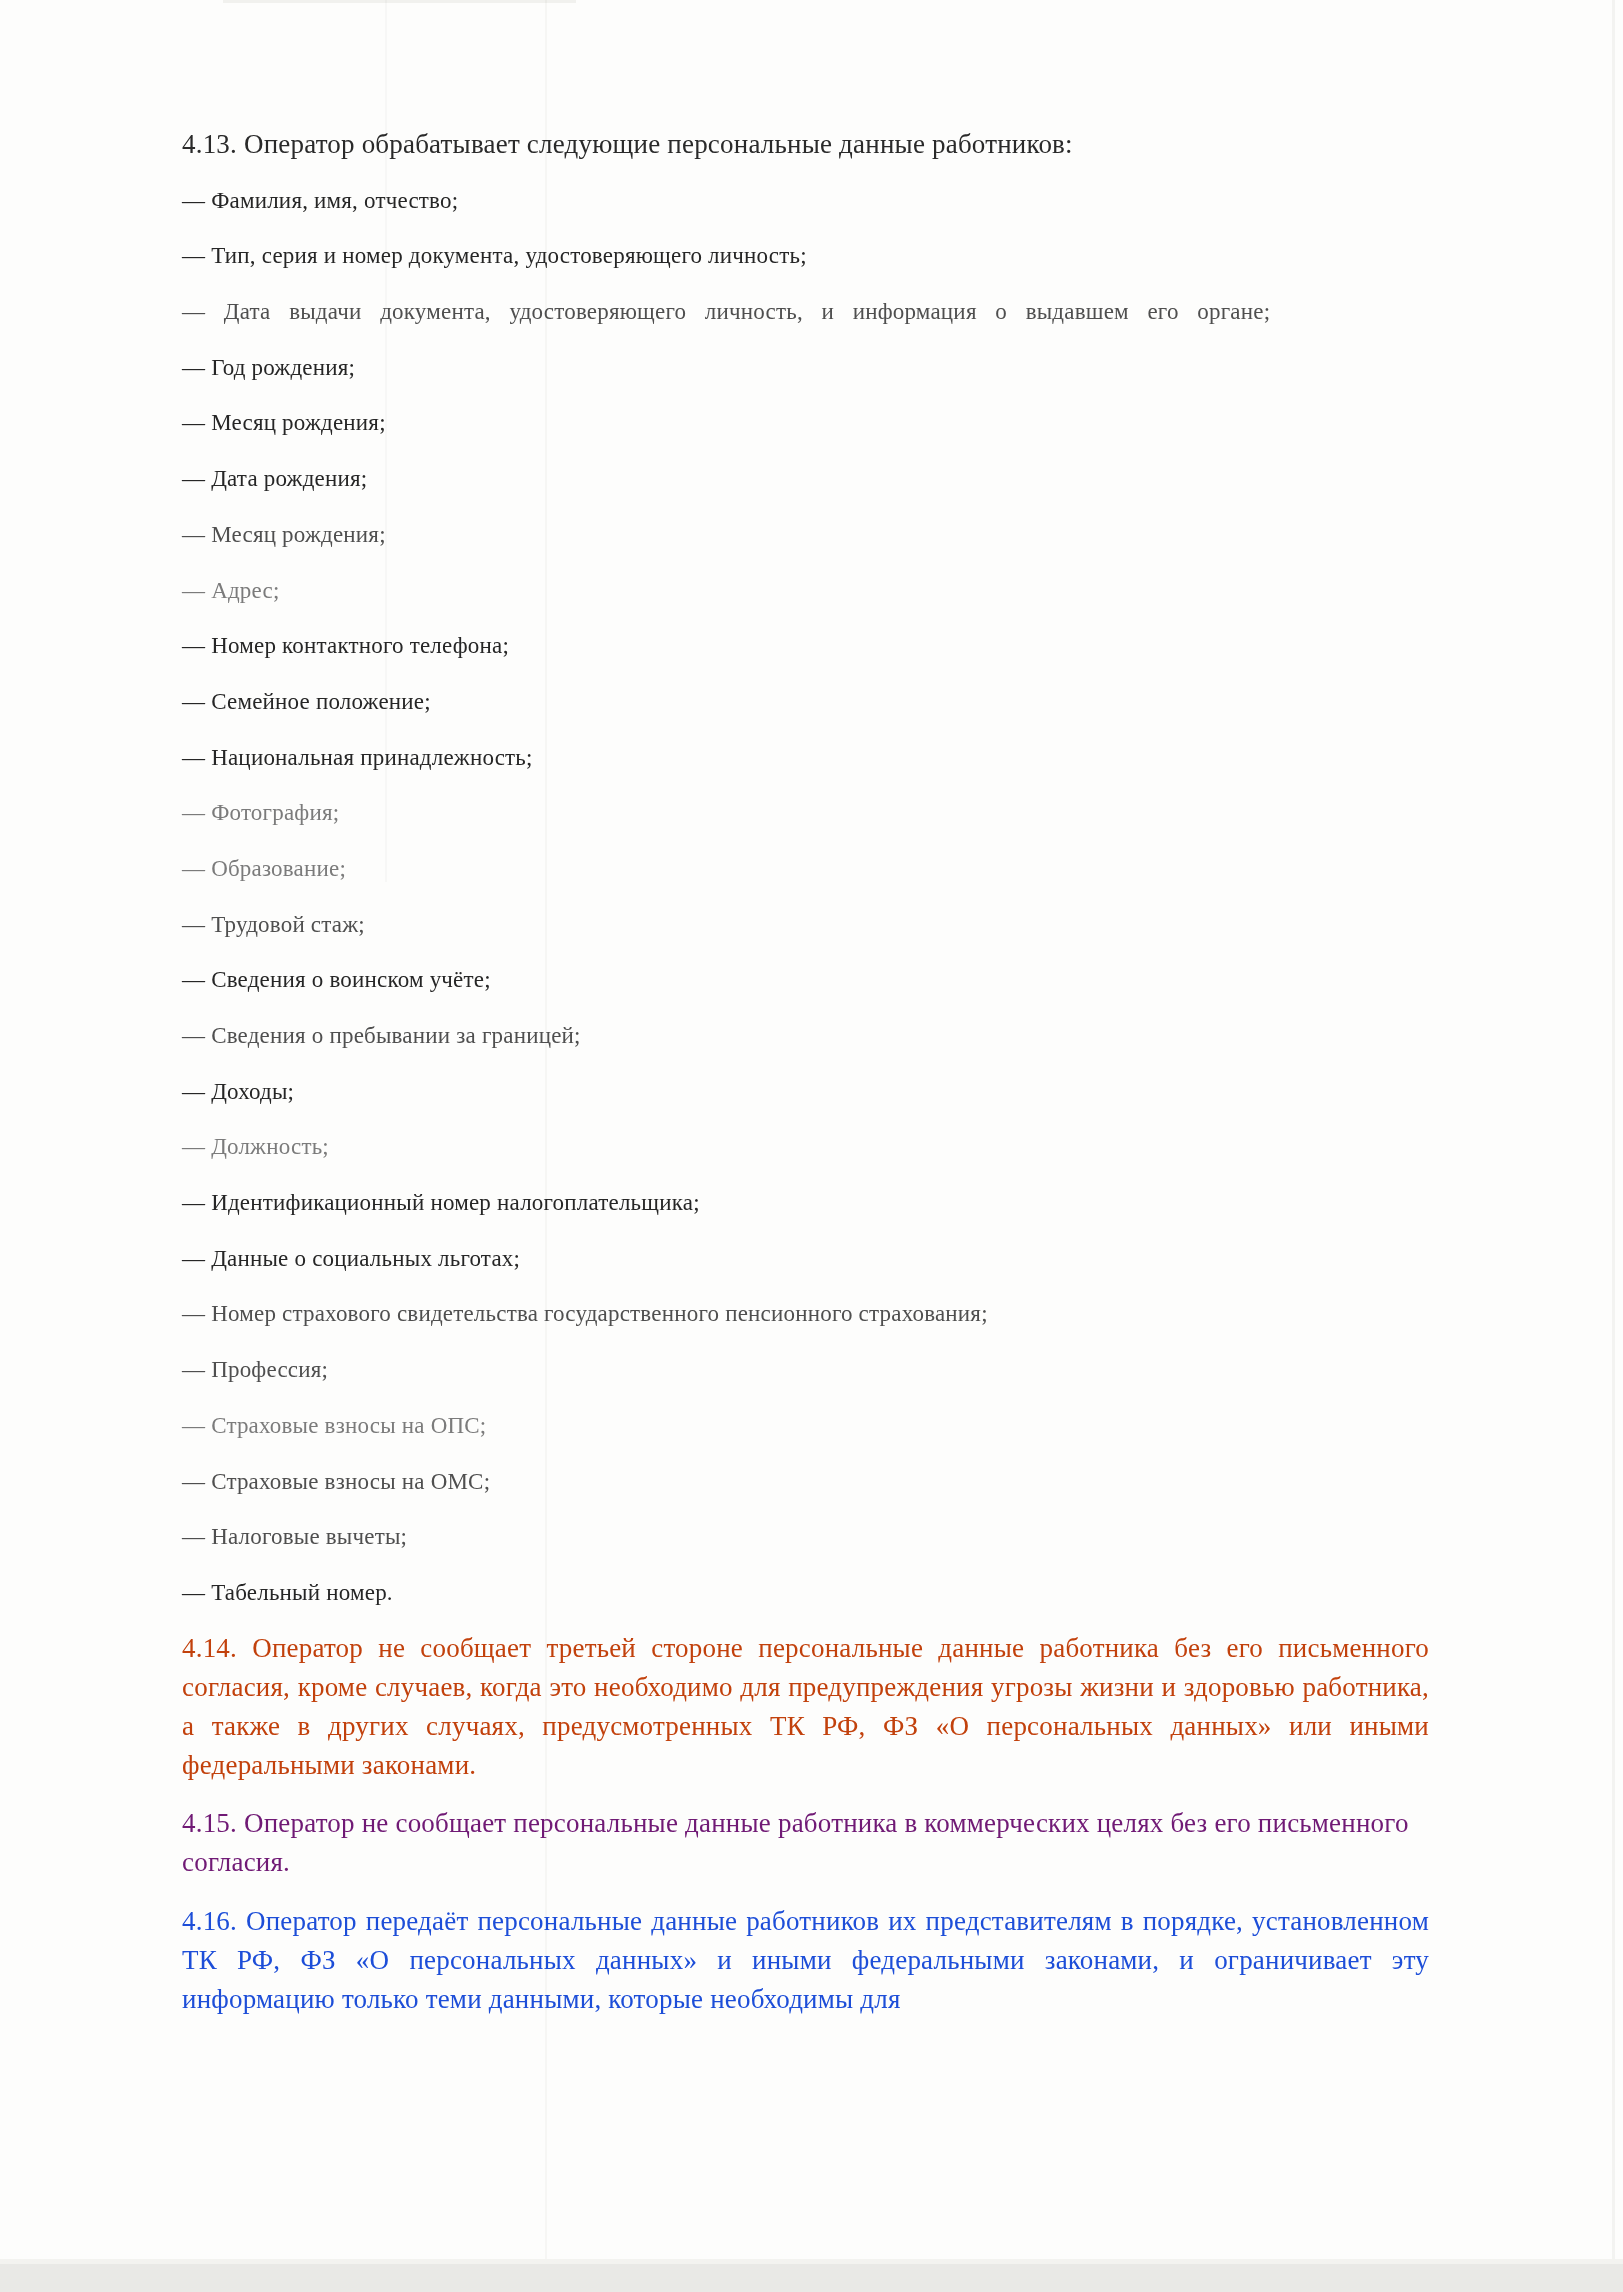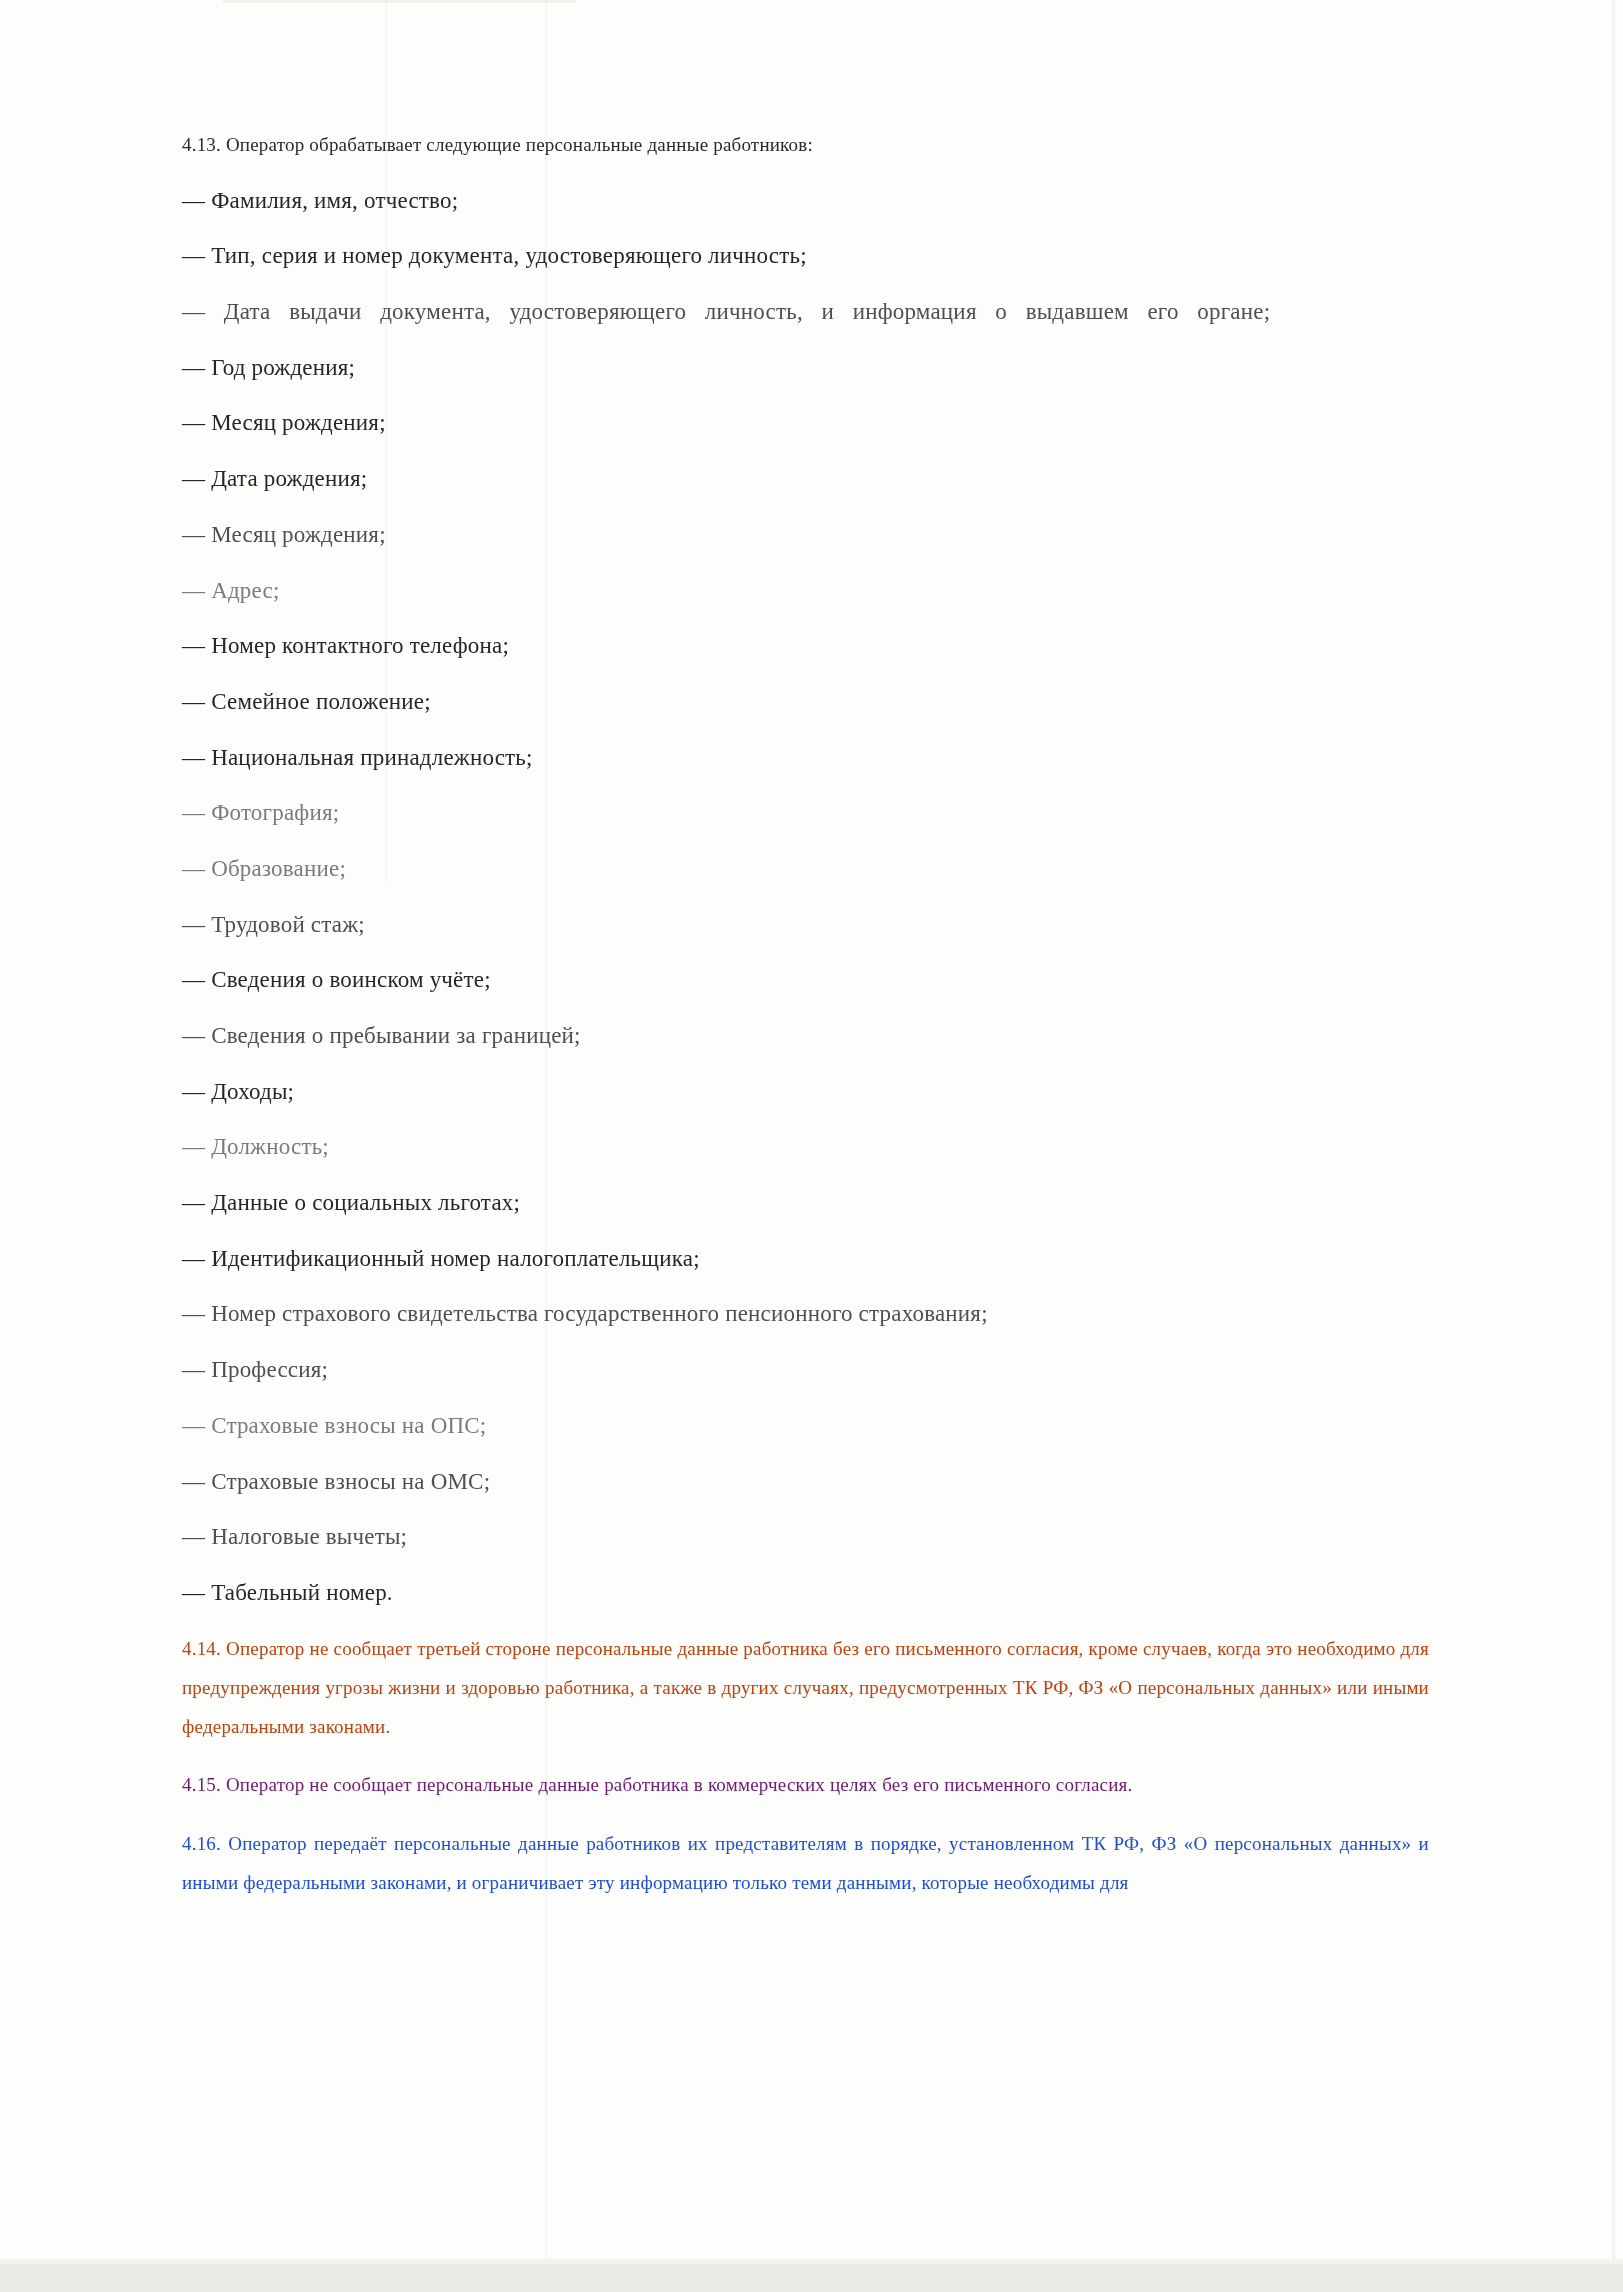--- a/index.html
+++ b/index.html
@@ -17,21 +17,21 @@
     color: #2a2a2a;
   }
   .content {
     position: absolute;
     left: 182px;
     top: 125px;
     width: 1247px;
   }
   .para {
     margin: 0 0 19.6px 0;
-    font-size: 19px;
+    font-size: 27px;
     line-height: 39px;
     letter-spacing: 0.2px;
     color: #2a2a2a;
   }
   .heading {
     margin: 0 0 13.7px 0;
   }
   .justify {
     text-align: justify;
     text-justify: inter-word;
@@ -115,22 +115,22 @@
       <p class="li t-dark">— Номер контактного телефона;</p>
       <p class="li t-dark">— Семейное положение;</p>
       <p class="li t-dark">— Национальная принадлежность;</p>
       <p class="li t-light">— Фотография;</p>
       <p class="li t-light">— Образование;</p>
       <p class="li t-mid">— Трудовой стаж;</p>
       <p class="li t-dark">— Сведения о воинском учёте;</p>
       <p class="li t-mid">— Сведения о пребывании за границей;</p>
       <p class="li t-dark">— Доходы;</p>
       <p class="li t-light">— Должность;</p>
+      <p class="li t-dark">— Идентификационный номер налогоплательщика;</p>
       <p class="li t-dark">— Данные о социальных льготах;</p>
-      <p class="li t-dark">— Идентификационный номер налогоплательщика;</p>
       <p class="li t-mid">— Номер страхового свидетельства государственного пенсионного страхования;</p>
       <p class="li t-mid">— Профессия;</p>
       <p class="li t-light">— Страховые взносы на ОПС;</p>
       <p class="li t-mid">— Страховые взносы на ОМС;</p>
       <p class="li t-mid">— Налоговые вычеты;</p>
       <p class="li t-dark">— Табельный номер.</p>
     </div>
 
     <p class="para justify p414">4.14. Оператор не сообщает третьей стороне персональные данные работника без его письменного согласия, кроме случаев, когда это необходимо для предупреждения угрозы жизни и здоровью работника, а также в других случаях, предусмотренных ТК РФ, ФЗ «О персональных данных» или иными федеральными законами.</p>
     <p class="para p415">4.15. Оператор не сообщает персональные данные работника в коммерческих целях без его письменного согласия.</p>

